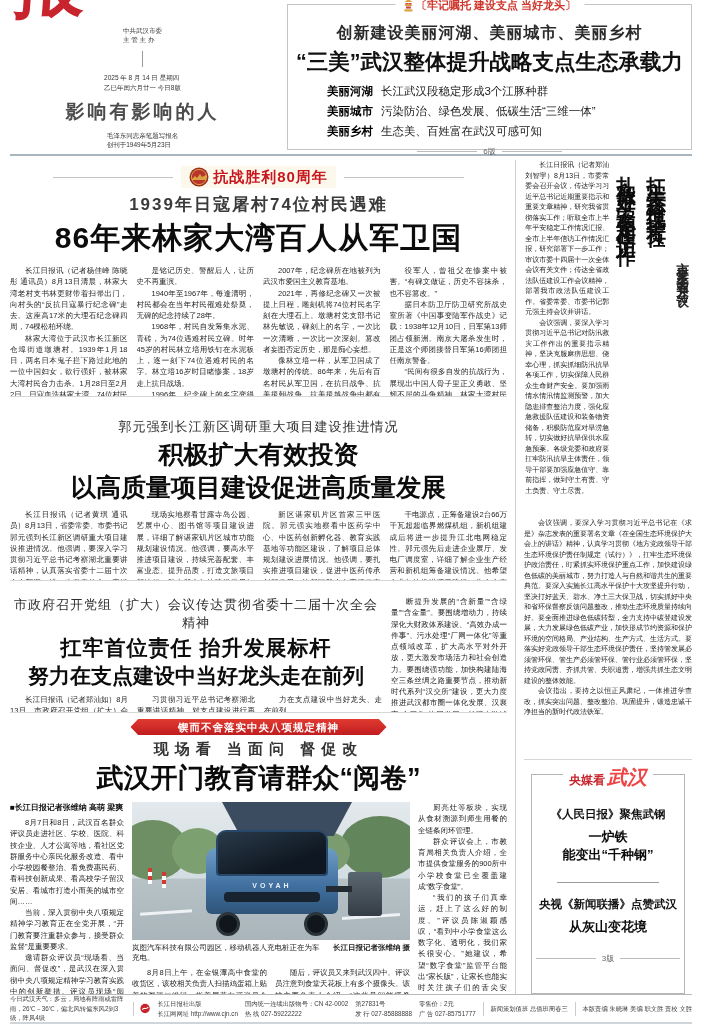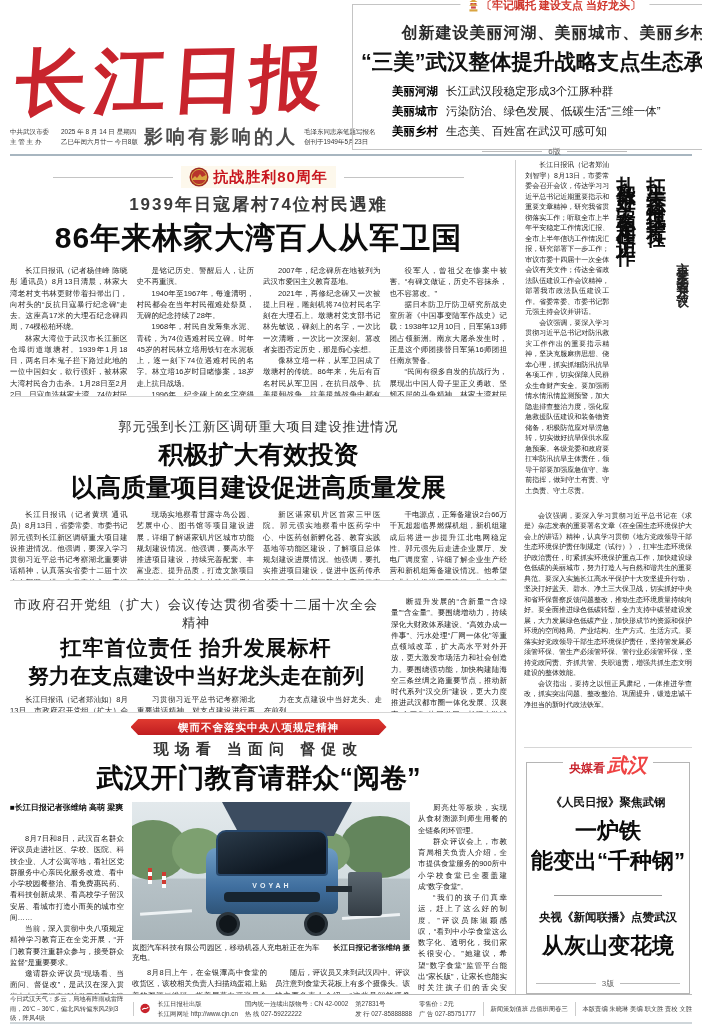--- a/index.html
+++ b/index.html
@@ -4,21 +4,21 @@
 <style>
   * { margin:0; padding:0; box-sizing:border-box; }
   html,body { width:702px; height:1024px; background:#f6f5f2; }
   body { font-family:"Liberation Sans",sans-serif; color:#222; overflow:hidden; }
   .page { width:702px; height:1024px; background:#fff; display:flex; flex-direction:column; padding:4px 10px 0; }
 
   
   .header { height:152px; display:flex; border-bottom:2px solid #a8b6c0; padding-bottom:4px; }
   .mast { width:330px; display:flex; flex-direction:column; justify-content:flex-end; }
   .mast-title { font-family:"DejaVu Serif",serif; font-weight:900; color:#c8242d; font-size:72px; line-height:1.0; letter-spacing:6px; transform:skewX(-5deg) rotate(-1deg); margin-left:6px; }
-  .mast-row { display:flex; align-items:center; gap:6px; margin-top:8px; }
+  .mast-row { display:flex; align-items:center; gap:6px; margin-top:8px;flex-direction:column; }
   .tiny2 { font-size:6.5px; color:#333; line-height:1.5; white-space:nowrap; }
   .vsep { width:1px; height:16px; background:#999; }
   .slogan { font-family:"DejaVu Serif",serif; font-weight:900; color:#4c4c4c; font-size:19px; letter-spacing:3px; white-space:nowrap; }
 
   .topbox { flex:1; border:1px solid #c4c4c4; margin-left:12px; position:relative; padding:14px 8px 4px; text-align:center; }
   .topbox-tag { position:absolute; top:-7px; left:50%; transform:translateX(-50%); background:#fff; padding:0 8px; color:#d0362c; font-weight:bold; font-size:11px; white-space:nowrap; display:flex; align-items:center; gap:3px; }
   .topbox-kicker { font-size:16px; color:#2b2b2b; font-weight:600; letter-spacing:1px; margin-top:4px; }
   .topbox-head { font-size:21.5px; font-weight:900; color:#111; letter-spacing:0px; margin-top:3px; white-space:nowrap; }
   .topbox-items { text-align:left; margin:8px auto 0; width:84%; }
   .topbox-item { font-size:11.5px; margin-top:5px; color:#222; }
@@ -63,21 +63,21 @@
   .gov-left .cols { height:62px; margin-top:4px; }
   .gov-right { flex:1; font-size:7.5px; line-height:1.5; overflow:hidden; }
 
   
   .art-edu { flex:1; padding-top:6px; }
   .ribbon { width:256px; margin:0 auto; background:linear-gradient(#e03a30,#c01d20); color:#fff; font-size:10.5px; font-weight:bold; text-align:center; line-height:16px; height:16px; clip-path:polygon(3% 0,97% 0,100% 50%,97% 100%,3% 100%,0 50%); letter-spacing:1px; }
   .edu-kicker { text-align:center; font-size:15px; color:#333; font-weight:600; letter-spacing:6px; margin-top:5px; }
   .edu-head { text-align:center; font-size:27px; font-weight:900; color:#0b0b0b; margin-top:1px; }
   .edu-grid { display:flex; gap:8px; margin-top:6px; height:212px; overflow:hidden; }
   .edu-l { width:114px; font-size:7.5px; line-height:1.5; overflow:hidden; }
-  .byline { font-size:8px; font-weight:bold; color:#111; margin-bottom:19px; text-indent:0; }
+  .byline { font-size:8px; font-weight:bold; color:#111; margin-bottom:3px; text-indent:0; }
   .edu-m { width:278px; display:flex; flex-direction:column; }
   .edu-r { flex:1; font-size:7.5px; line-height:1.5; overflow:hidden; }
   .caption { display:flex; justify-content:space-between; gap:6px; font-size:7.5px; color:#222; margin-top:3px; }
   .caption b { font-weight:bold; white-space:nowrap; }
   .edu-sub { display:flex; gap:8px; margin-top:4px; flex:1; overflow:hidden; }
   .edu-sub .col { font-size:7.5px; }
 
   
   .photo { height:138px; position:relative; overflow:hidden; background:linear-gradient(#e3e9ec 0%,#d3dde1 55%,#b7c2c7 56%,#a9b5ba 100%); }
   .tree { position:absolute; border-radius:50%; }
@@ -98,21 +98,21 @@
   .sb-top { height:354px; display:flex; gap:4px; overflow:hidden; }
   .sb-text { width:84px; font-size:7px; line-height:1.5; overflow:hidden; }
   .vhead { writing-mode:vertical-rl; font-weight:900; color:#0c0c0c; font-size:19.5px; letter-spacing:6px; line-height:1.35; }
   .vkicker { writing-mode:vertical-rl; font-size:12.5px; font-weight:600; color:#222; letter-spacing:4px; margin-top:92px; }
   .sb-full { height:242px; font-size:7px; line-height:1.5; overflow:hidden; margin-top:4px; border-bottom:1px solid #d6d6d6; padding-bottom:4px; }
   .cjbox { flex:1; border:1px solid #b5b5b5; margin-top:14px; position:relative; text-align:center; padding:18px 4px 4px; }
   .cjbadge { position:absolute; top:-11px; left:50%; transform:translateX(-50%); background:#fff; padding:0 6px; white-space:nowrap; display:flex; align-items:baseline; gap:2px; }
   .cjbadge-pre { color:#c8242d; font-weight:900; font-size:12px; }
   .cjbadge-suf { color:#ef4444; font-family:"DejaVu Serif",serif; font-style:italic; font-weight:900; font-size:20px; }
   .cj-kicker { font-size:11.5px; font-weight:bold; color:#111; margin-top:14px; }
-  .cj-h { font-size:22px; font-weight:900; color:#0b0b0b; margin-top:6px; line-height:1.4; }
+  .cj-h { font-size:13px; font-weight:900; color:#0b0b0b; margin-top:6px; line-height:1.4; }
   .cj-div { width:70%; height:1px; background:#9a9a9a; margin:18px auto 2px; }
   .cj-ref { margin-top:16px; }
 
   
   .footer { height:30px; border-top:1px solid #b9b9b9; display:flex; align-items:center; font-size:6.3px; color:#3c3c3c; gap:7px; border-bottom:2px solid #cfd6da; }
   .f-item { line-height:1.5; white-space:nowrap; }
   .f-sep { width:1px; height:14px; background:#ccc; }
   .f-weather { width:148px; white-space:normal; }
 </style>
 </head>

